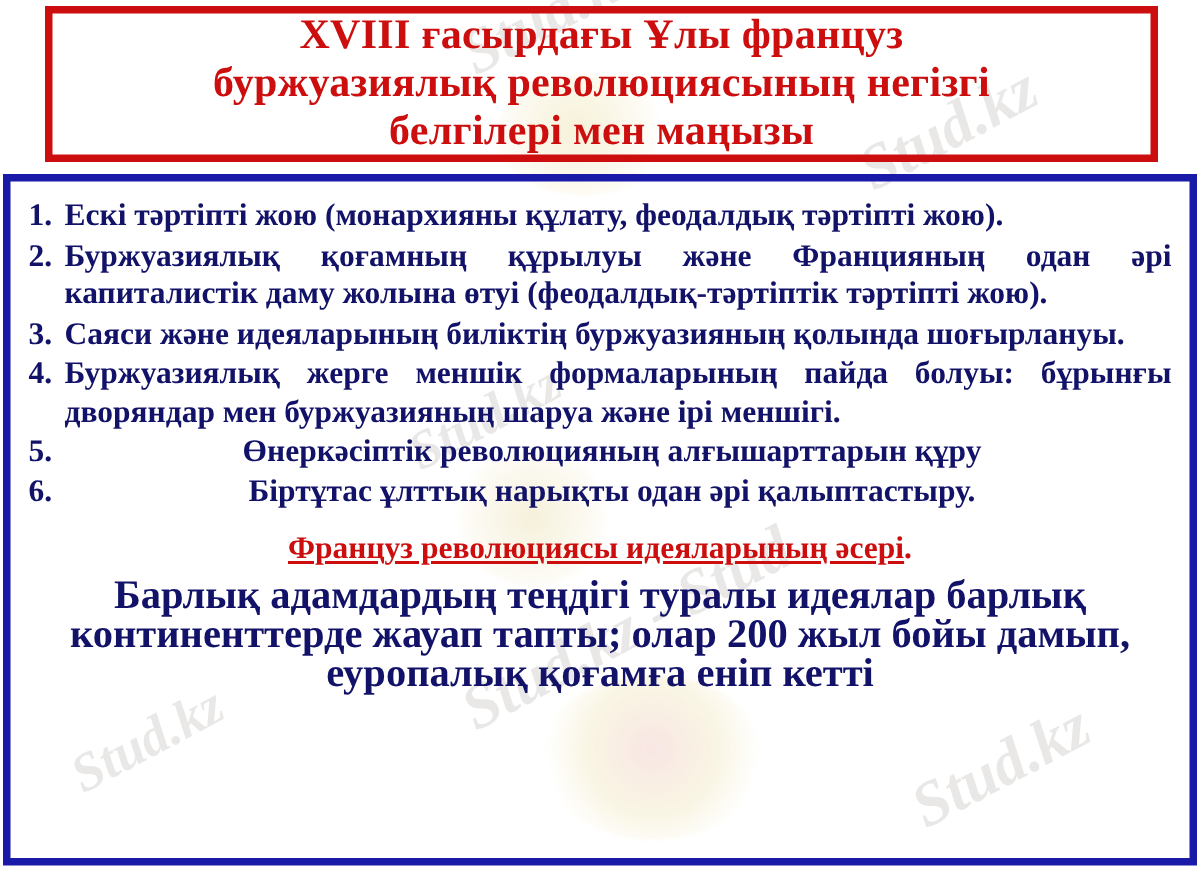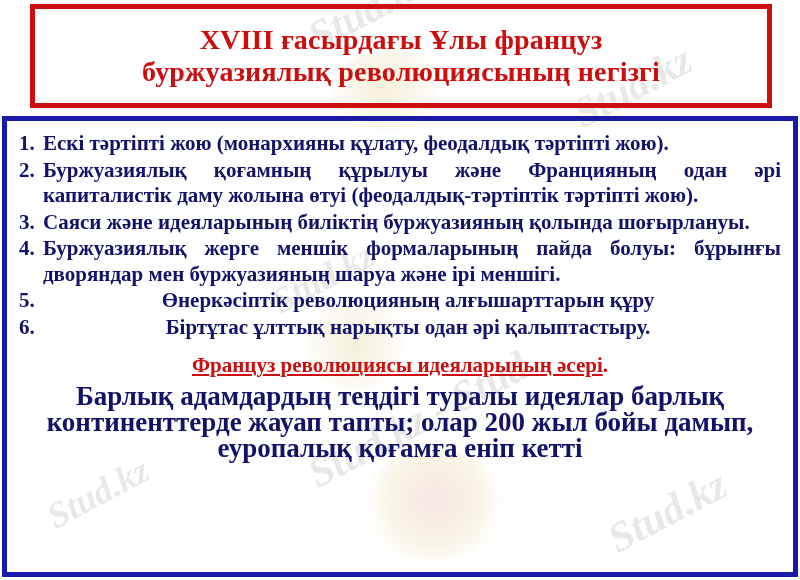--- a/index.html
+++ b/index.html
@@ -167,20 +167,21 @@
     <div class="wm wm-b" style="left:265px; top:285px;">Stud.kz</div>
     <div class="wm wm-a" style="left:300px; top:455px;">Stud.kz - Stud</div>
     <div class="wm wm-a" style="left:600px; top:520px;">Stud.kz</div>
     <div class="wm wm-b" style="left:40px; top:500px;">Stud.kz</div>
   </div>
 
   <div id="title-box">
     <div id="title-inner">
       <div class="title-line">XVIII ғасырдағы Ұлы француз</div>
       <div class="title-line">буржуазиялық революциясының негізгі</div>
+      <div class="title-line">белгілері мен маңызы</div>
     </div>
   </div>
 
   <div id="body-box">
     <div id="body-inner">
 
       <ol id="points-list">
         <li class="point">
           <span class="point-num">1.</span>
           <span class="point-text">Ескі тәртіпті жою (монархияны құлату, феодалдық тәртіпті жою).</span>

